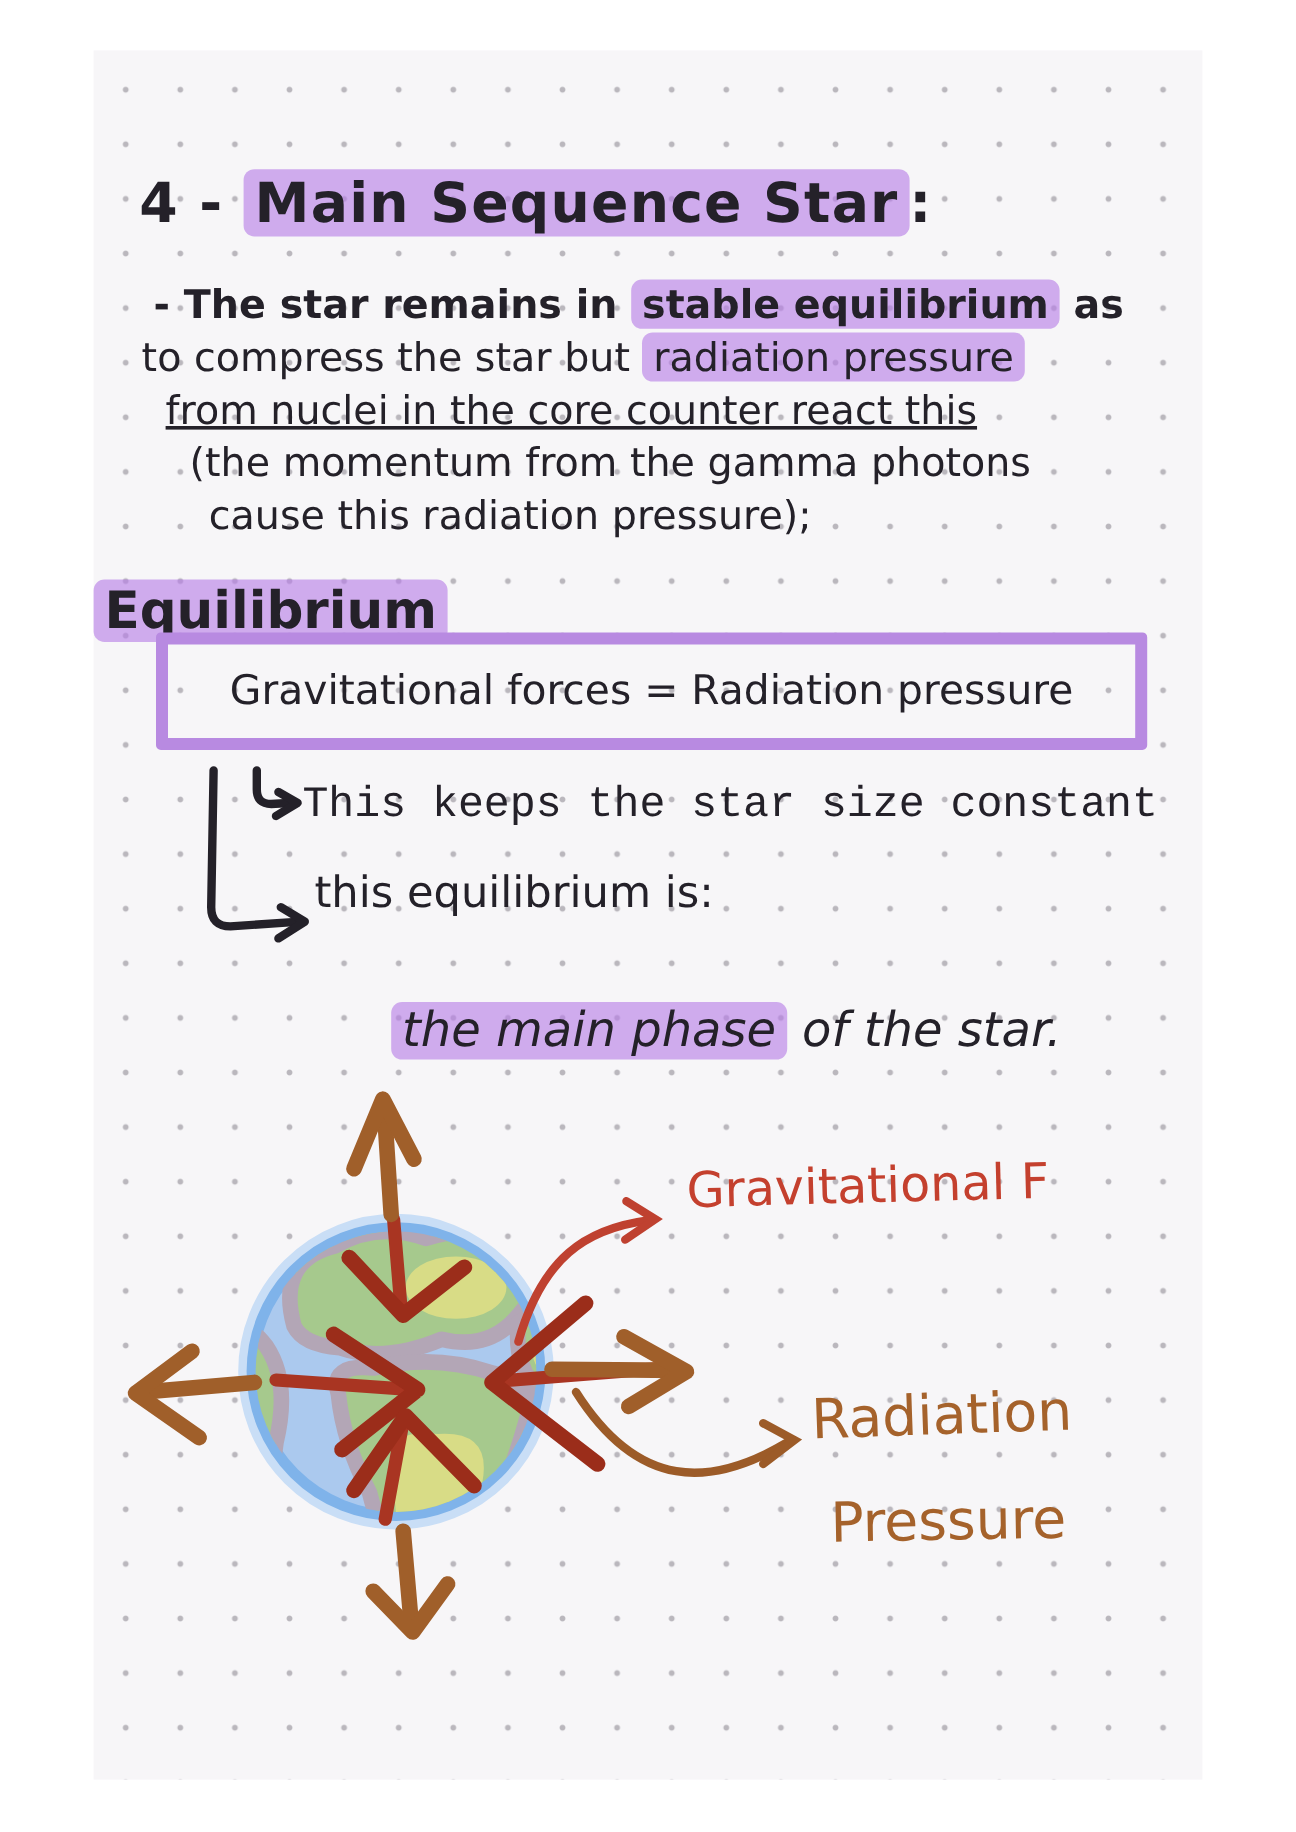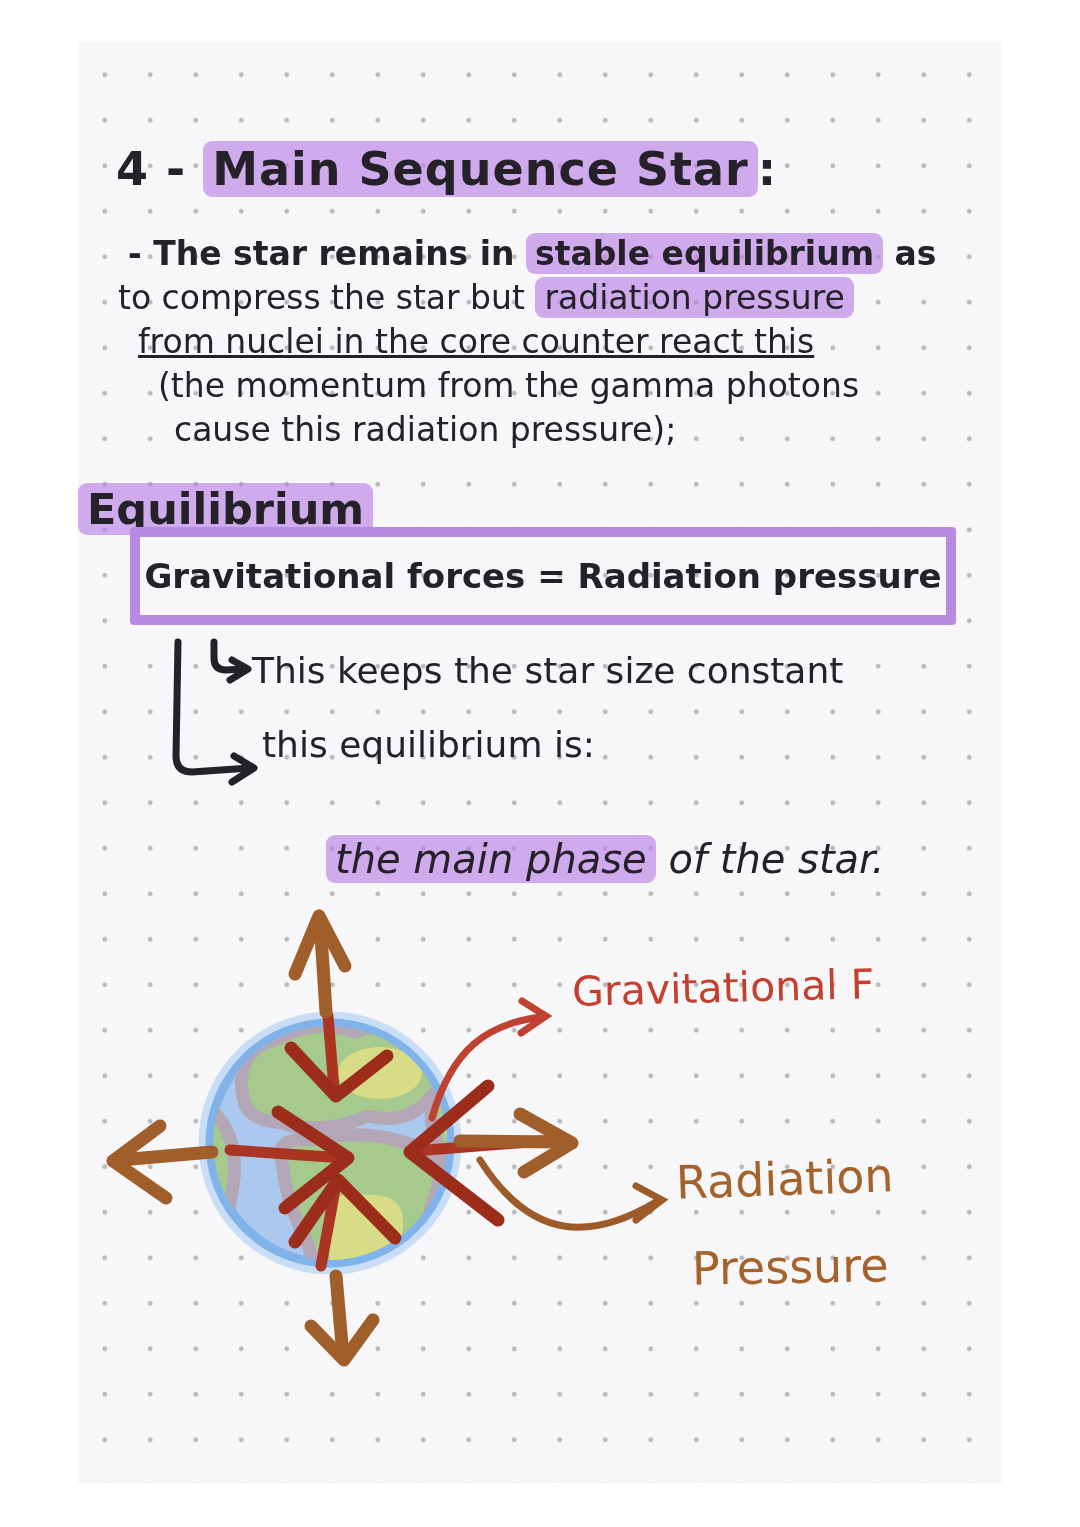--- a/index.html
+++ b/index.html
@@ -27,23 +27,23 @@
   .ind1{margin-left:16px;font-weight:bold;}
   .ind2{margin-left:6px;}
   .ind3{margin-left:26px;text-decoration:underline;}
   .ind4{margin-left:46px;}
   .ind5{margin-left:62px;}
   .eq-heading{left:78px;top:484px;width:924px;text-align:left;font-size:43px;font-weight:bold;}
   .eq-box{
     left:130px;top:527px;width:806px;height:78px;
     border:10px solid #b88ae1;border-radius:4px;
     display:flex;align-items:center;justify-content:center;
-    font-size:34px;font-weight:700;
+    font-size:34px;font-weight:400;
   }
-  .note1{left:252px;top:650px;font-size:36px;font-weight:500;}
+  .note1{left:252px;top:650px;font-size:36px;font-weight:500;font-family:Liberation Mono, monospace;}
   .note2{left:262px;top:724px;font-size:36px;font-weight:500;}
   .phase{left:326px;top:836px;font-size:40px;font-weight:normal;font-style:italic;}
   .grav-label{left:572px;top:964px;font-size:41px;color:#c4402e;font-weight:500;transform:rotate(-1.5deg);}
   .rad-label1{left:676px;top:1152px;font-size:46px;color:#a5622b;font-weight:500;transform:rotate(-2deg);}
   .rad-label2{left:692px;top:1240px;font-size:46px;color:#a5622b;font-weight:500;transform:rotate(-1deg);}
   svg{position:absolute;overflow:visible;}
 </style>
 </head>
 <body>
 

